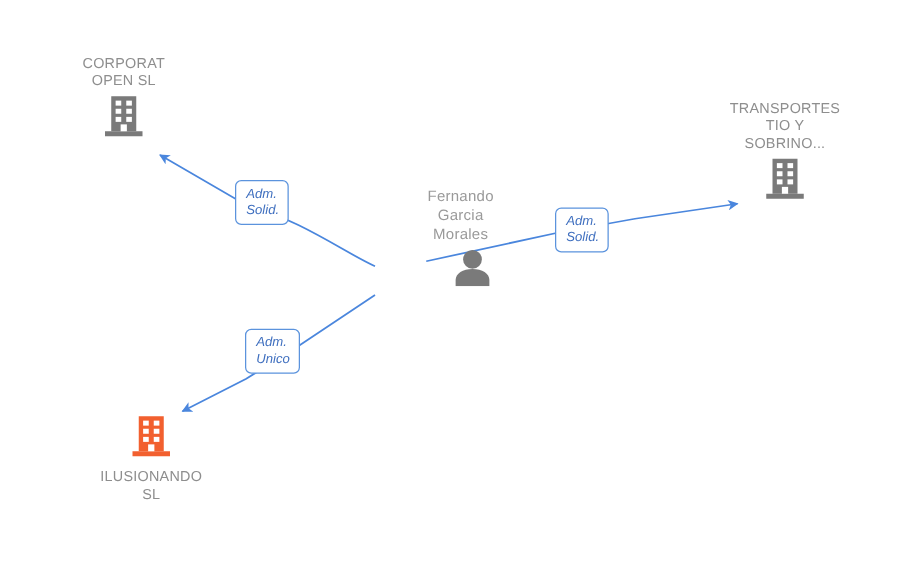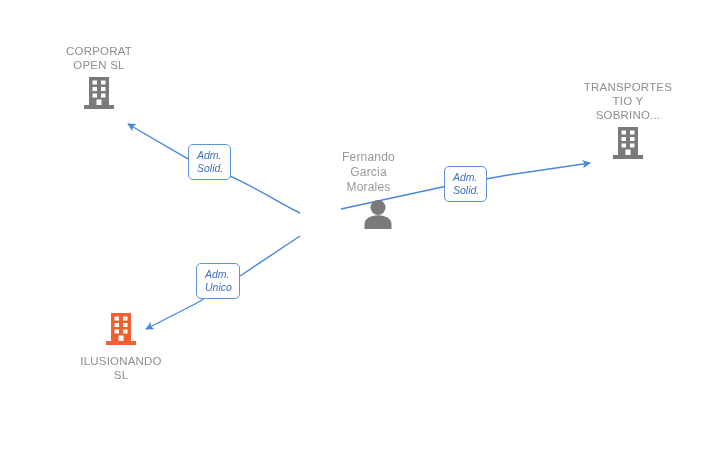--- a/index.html
+++ b/index.html
@@ -162,21 +162,21 @@
 Morales</div>
     <span class="node-icon">
       <svg width="34" height="30" viewBox="0 0 34 30" xmlns="http://www.w3.org/2000/svg">
         <circle cx="17" cy="8.5" r="7.5" fill="#7a7a7a"></circle>
         <path d="M 3.5 30 L 3.5 25 C 3.5 19.8 9.2 16.2 17 16.2
                  C 24.8 16.2 30.5 19.8 30.5 25 L 30.5 30 Z" fill="#7a7a7a"></path>
       </svg>
     </span>
   </div>
 
-  <div class="node label-below" style="left: 46px; top: 312px; text-align: center;">
+  <div class="node label-below" style="left: 46px; top: 332px; text-align: center;">
     <span class="node-icon">
       <svg width="32" height="34" viewBox="0 0 32 34" xmlns="http://www.w3.org/2000/svg">
         <rect x="6" y="1" width="20" height="28" fill="#f2602f"></rect>
         <rect x="1" y="29" width="30" height="4" fill="#f2602f"></rect>
         <rect x="9.5" y="4.5" width="4.5" height="4" fill="#ffffff"></rect>
         <rect x="18" y="4.5" width="4.5" height="4" fill="#ffffff"></rect>
         <rect x="9.5" y="11" width="4.5" height="4" fill="#ffffff"></rect>
         <rect x="18" y="11" width="4.5" height="4" fill="#ffffff"></rect>
         <rect x="9.5" y="17.5" width="4.5" height="4" fill="#ffffff"></rect>
         <rect x="18" y="17.5" width="4.5" height="4" fill="#ffffff"></rect>

